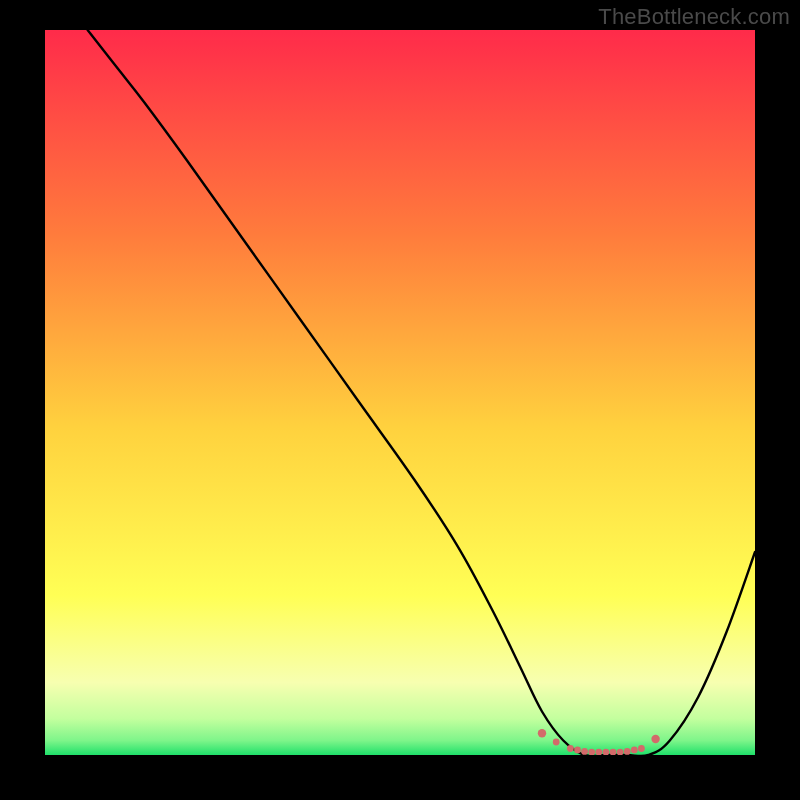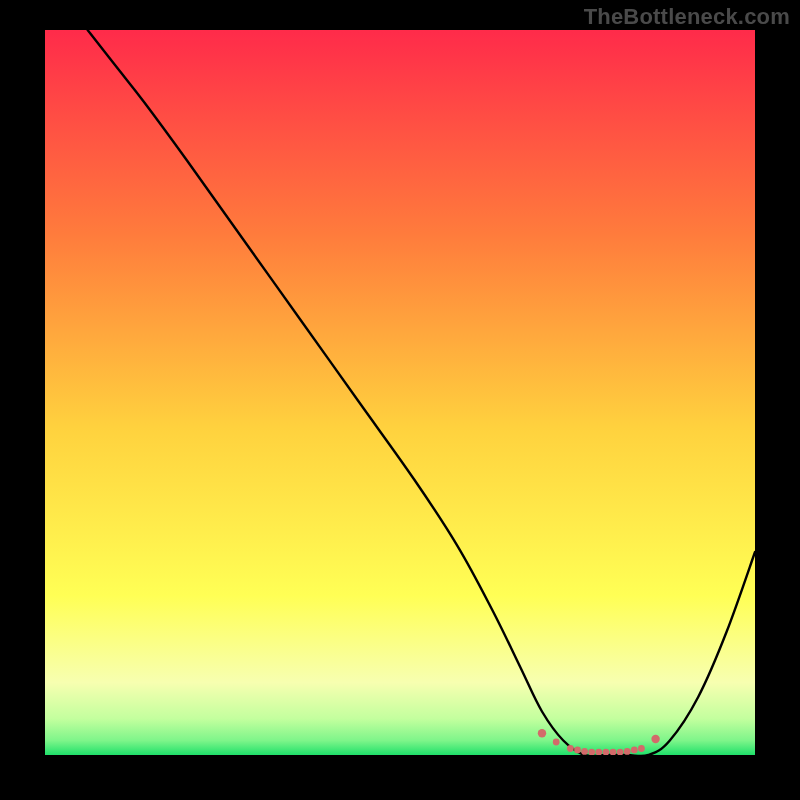--- a/index.html
+++ b/index.html
@@ -16,21 +16,21 @@
     width: 800px;
     height: 800px;
     background: #000;
   }
   .watermark {
     position: absolute;
     top: 4px;
     right: 10px;
     color: #4a4a4a;
     font-size: 22px;
-    font-weight: 700;
+    font-weight: 400;
     letter-spacing: 0.2px;
   }
   .plot-area {
     position: absolute;
     left: 45px;
     top: 30px;
     width: 710px;
     height: 725px;
     overflow: hidden;
   }

